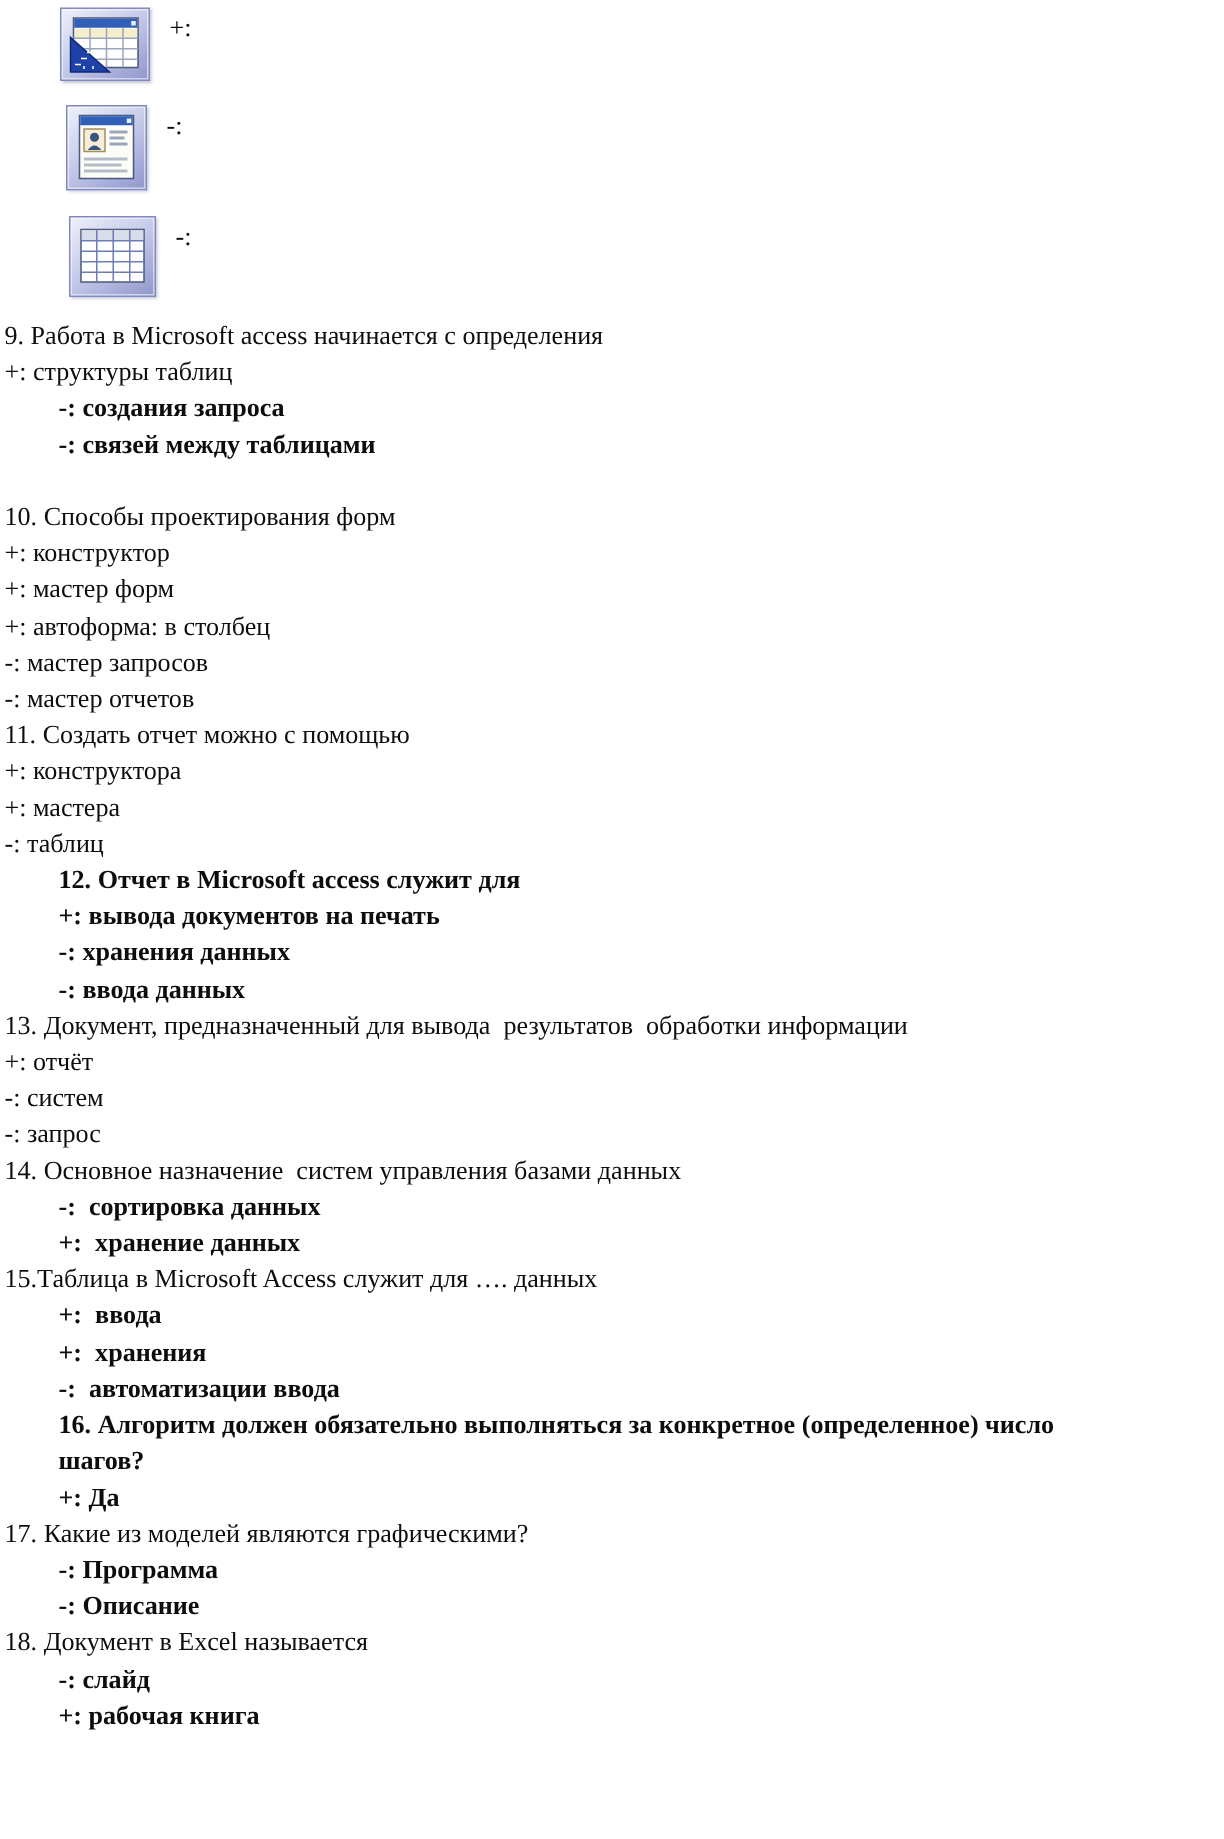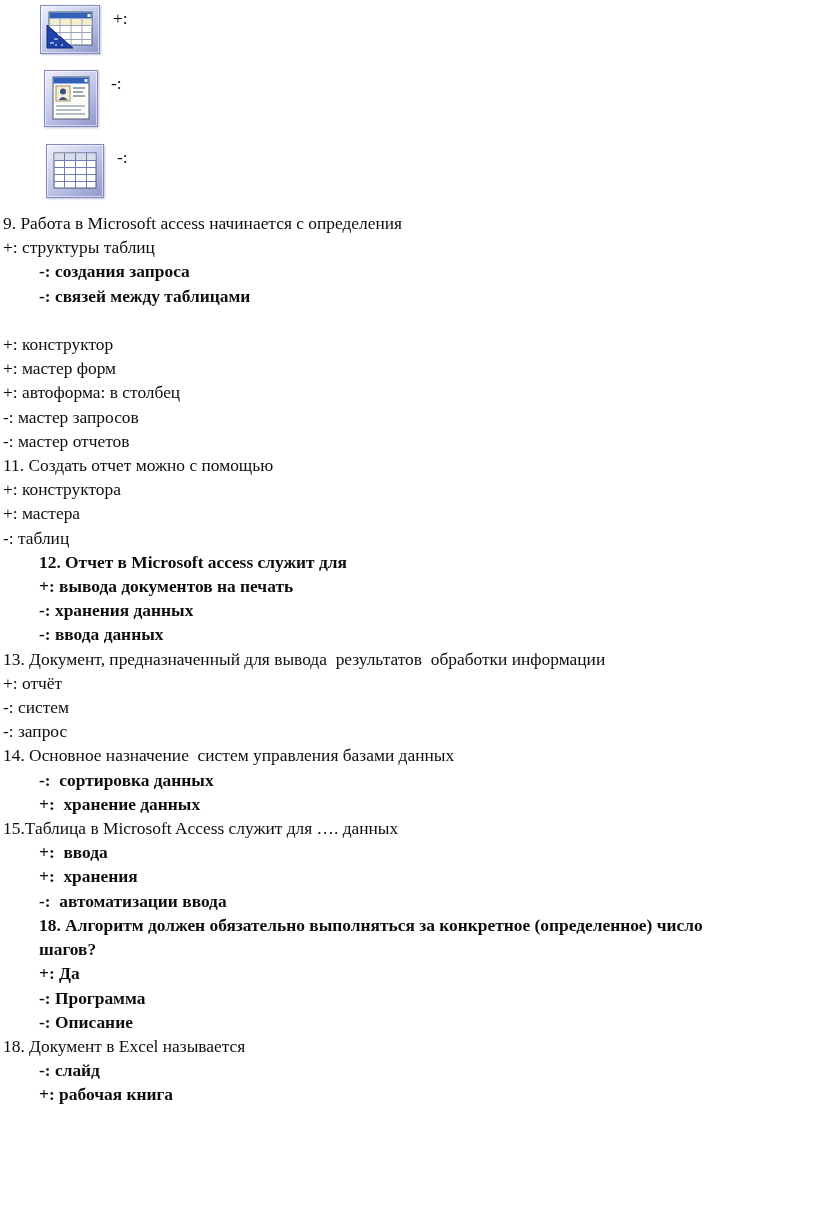--- a/index.html
+++ b/index.html
@@ -105,20 +105,21 @@
   </div>
   <span class="opt-label">-:</span>
 </div>
 
 <div class="lines">
     <div class="line">9. Работа в Microsoft access начинается с определения</div>
     <div class="line">+: структуры таблиц</div>
     <div class="line bold">-: создания запроса</div>
     <div class="line bold">-: связей между таблицами</div>
     <div class="line">&nbsp;</div>
+    <div class="line">10. Способы проектирования форм</div>
     <div class="line">+: конструктор</div>
     <div class="line">+: мастер форм</div>
     <div class="line">+: автоформа: в столбец</div>
     <div class="line">-: мастер запросов</div>
     <div class="line">-: мастер отчетов</div>
     <div class="line">11. Создать отчет можно с помощью</div>
     <div class="line">+: конструктора</div>
     <div class="line">+: мастера</div>
     <div class="line">-: таблиц</div>
     <div class="line bold">12. Отчет в Microsoft access служит для</div>
@@ -129,21 +130,22 @@
     <div class="line">+: отчёт</div>
     <div class="line">-: систем</div>
     <div class="line">-: запрос</div>
     <div class="line">14. Основное назначение  систем управления базами данных</div>
     <div class="line bold">-:  сортировка данных</div>
     <div class="line bold">+:  хранение данных</div>
     <div class="line">15.Таблица в Microsoft Access служит для …. данных</div>
     <div class="line bold">+:  ввода</div>
     <div class="line bold">+:  хранения</div>
     <div class="line bold">-:  автоматизации ввода</div>
-    <div class="line bold">18. Алгоритм должен обязательно выполняться за конкретное (определенное) число</div>
+    <div class="line bold">16. Алгоритм должен обязательно выполняться за конкретное (определенное) число</div>
     <div class="line bold">шагов?</div>
     <div class="line bold">+: Да</div>
+    <div class="line">17. Какие из моделей являются графическими?</div>
     <div class="line bold">-: Программа</div>
     <div class="line bold">-: Описание</div>
     <div class="line">18. Документ в Excel называется</div>
     <div class="line bold">-: слайд</div>
     <div class="line bold">+: рабочая книга</div>
   </div>
 
 </body></html>

